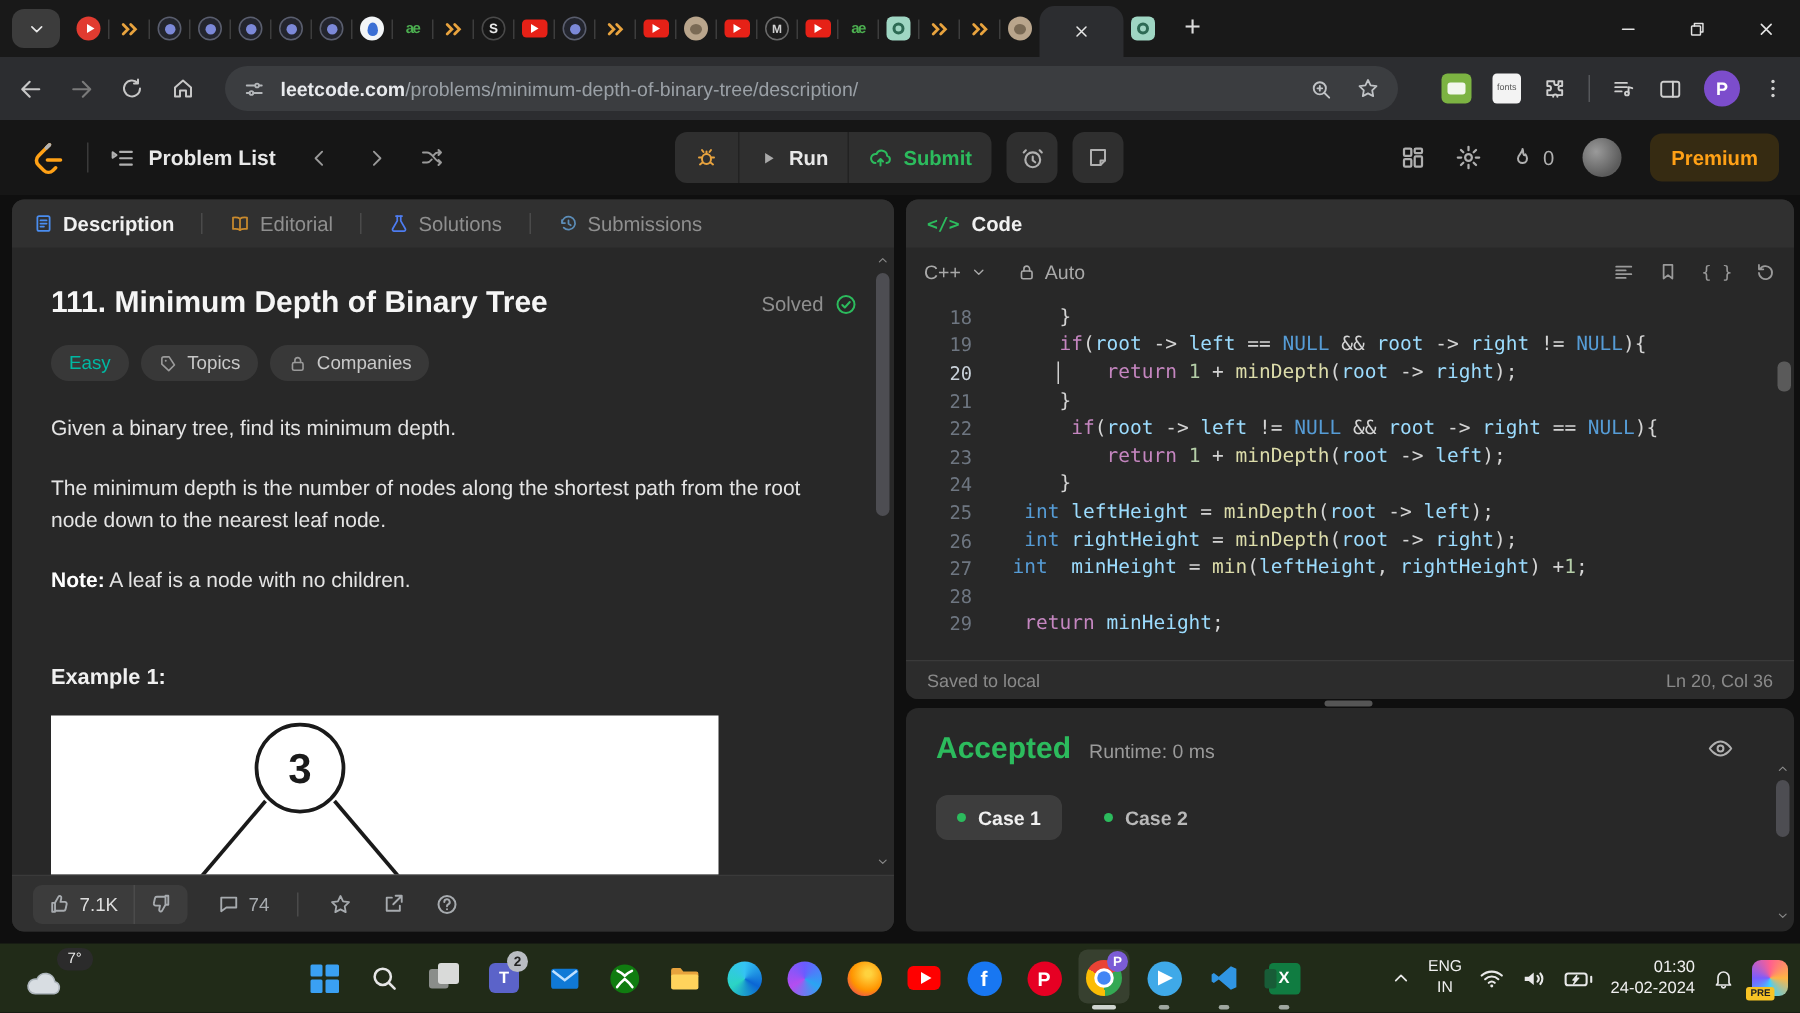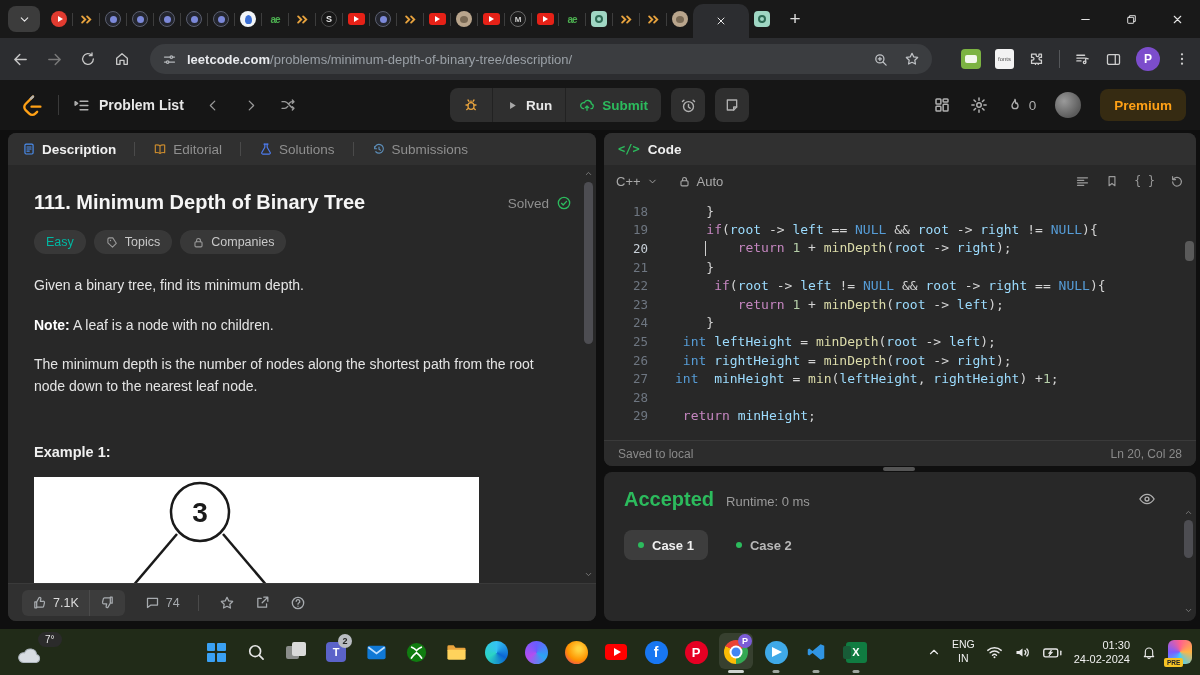--- a/index.html
+++ b/index.html
@@ -72,21 +72,21 @@
   .phead{height:32px;background:#303030;border-radius:8px 8px 0 0;display:flex;align-items:center;padding:0 14px;gap:8px}
 
   
   #lpanel{left:8px;top:133px;width:588px;height:488px}
   .ltab{display:flex;align-items:center;gap:6px;font-size:13.5px;color:#8f8f8f;font-weight:500}
   .ltab.active{color:#f0f0f0;font-weight:700}
   .ltabdiv{width:1px;height:14px;background:#4a4a4a;margin:0 10px}
   #lcontent{position:absolute;top:32px;bottom:38px;left:0;right:14px;padding:26px 10px 0 26px;overflow:hidden}
   #titleRow{display:flex;align-items:flex-start;justify-content:space-between}
   #ptitle{font-size:20px;font-weight:700;color:#f5f5f5}
-  #solved{display:flex;align-items:center;gap:7px;color:#8f8f8f;font-size:13.5px;margin-top:4px}
+  #solved{display:flex;align-items:flex-start;gap:7px;color:#8f8f8f;font-size:13.5px;margin-top:4px}
   #solved .ico{color:#2cbb5d}
   #badges{display:flex;gap:8px;margin-top:16px}
   .pill{height:24px;padding:0 12px;border-radius:999px;background:rgba(255,255,255,.08);display:flex;align-items:center;gap:6px;font-size:12.5px;color:#c8c8c8}
   .pill .ico{color:#9a9a9a}
   #easyPill{color:#00b8a3}
   .para{font-size:14px;color:#e4e4e4;line-height:1.55;margin-top:21px;max-width:534px}
   #notep b{color:#fff}
   #exlabel{margin-top:46px;font-size:14.5px;font-weight:700;color:#f0f0f0}
   #imgbox{margin-top:17px;width:445px;height:200px;background:#fff}
   
@@ -636,22 +636,22 @@
         <span class="ico" style="width:13px;height:13px">
             <svg viewBox="0 0 24 24" fill="none" stroke="currentColor" stroke-width="2" stroke-linecap="round" stroke-linejoin="round">
               <rect x="5.5" y="10.5" width="13" height="9.5" rx="2"></rect>
               <path d="M8.5 10.5V8a3.5 3.5 0 0 1 7 0v2.5"></path>
             </svg>
           </span>
         <span>Companies</span>
       </span>
     </div>
     <div class="para">Given a binary tree, find its minimum depth.</div>
+    <div class="para" style="margin-top:18px">The minimum depth is the number of nodes along the shortest path from the root node down to the nearest leaf node.</div>
     <div class="para" style="margin-top:18px" id="notep"><b>Note:</b><span> A leaf is a node with no children.</span></div>
-    <div class="para" style="margin-top:18px">The minimum depth is the number of nodes along the shortest path from the root node down to the nearest leaf node.</div>
     <div id="exlabel">Example 1:</div>
     <div id="imgbox">
       <svg width="445" height="200" viewBox="0 0 445 200">
         <circle cx="166" cy="35" r="29" fill="none" stroke="#1a1a1a" stroke-width="2.5"></circle>
         <text x="166" y="45" text-anchor="middle" font-size="28" font-weight="bold" fill="#1a1a1a" font-family="Liberation Sans, sans-serif">3</text>
         <line x1="143" y1="57" x2="98" y2="110" stroke="#1a1a1a" stroke-width="2.5"></line>
         <line x1="189" y1="57" x2="234" y2="110" stroke="#1a1a1a" stroke-width="2.5"></line>
       </svg>
     </div>
   </div>
@@ -772,21 +772,21 @@
       <div class="cl"><span class="ln">24</span><span class="code"><span class="tk-o">    }</span></span></div>
       <div class="cl"><span class="ln">25</span><span class="code"><span class="tk-o"> </span><span class="tk-t">int</span><span class="tk-o"> </span><span class="tk-v">leftHeight</span><span class="tk-o"> = </span><span class="tk-f">minDepth</span><span class="tk-o">(</span><span class="tk-v">root</span><span class="tk-o"> -&gt; </span><span class="tk-v">left</span><span class="tk-o">);</span></span></div>
       <div class="cl"><span class="ln">26</span><span class="code"><span class="tk-o"> </span><span class="tk-t">int</span><span class="tk-o"> </span><span class="tk-v">rightHeight</span><span class="tk-o"> = </span><span class="tk-f">minDepth</span><span class="tk-o">(</span><span class="tk-v">root</span><span class="tk-o"> -&gt; </span><span class="tk-v">right</span><span class="tk-o">);</span></span></div>
       <div class="cl"><span class="ln">27</span><span class="code"><span class="tk-t">int</span><span class="tk-o">  </span><span class="tk-v">minHeight</span><span class="tk-o"> = </span><span class="tk-f">min</span><span class="tk-o">(</span><span class="tk-v">leftHeight</span><span class="tk-o">, </span><span class="tk-v">rightHeight</span><span class="tk-o">) +</span><span class="tk-n">1</span><span class="tk-o">;</span></span></div>
       <div class="cl"><span class="ln">28</span><span class="code"></span></div>
       <div class="cl"><span class="ln">29</span><span class="code"><span class="tk-o"> </span><span class="tk-k">return</span><span class="tk-o"> </span><span class="tk-v">minHeight</span><span class="tk-o">;</span></span></div>
     </div>
   <div id="cscroll"></div>
   <div id="cstatus">
     <span>Saved to local</span>
-    <span>Ln 20, Col 28</span>
+    <span>Ln 20, Col 36</span>
   </div>
 </div>
 
 <div id="handle"></div>
 
 <div id="tpanel" class="panel">
   <div id="tbody">
     <div id="verdictRow">
       <span id="verdict">Accepted</span>
       <span id="runtime">Runtime: 0 ms</span>

